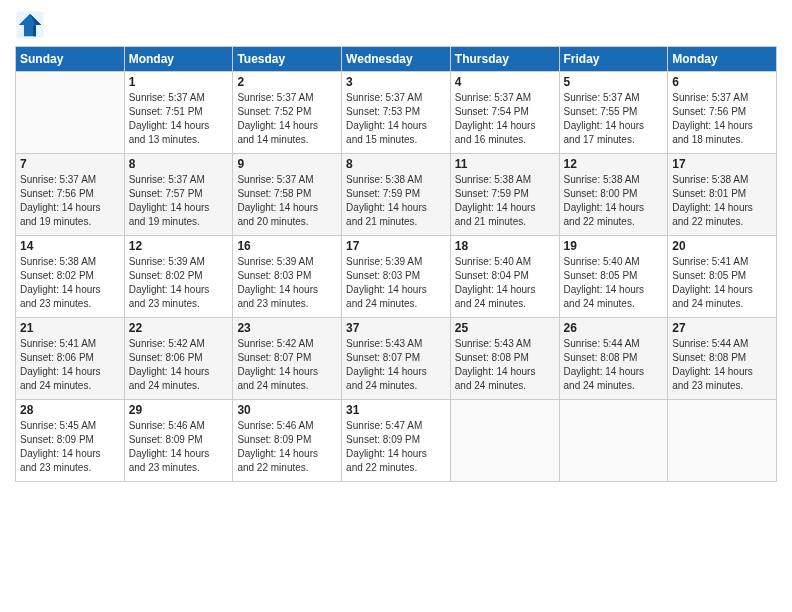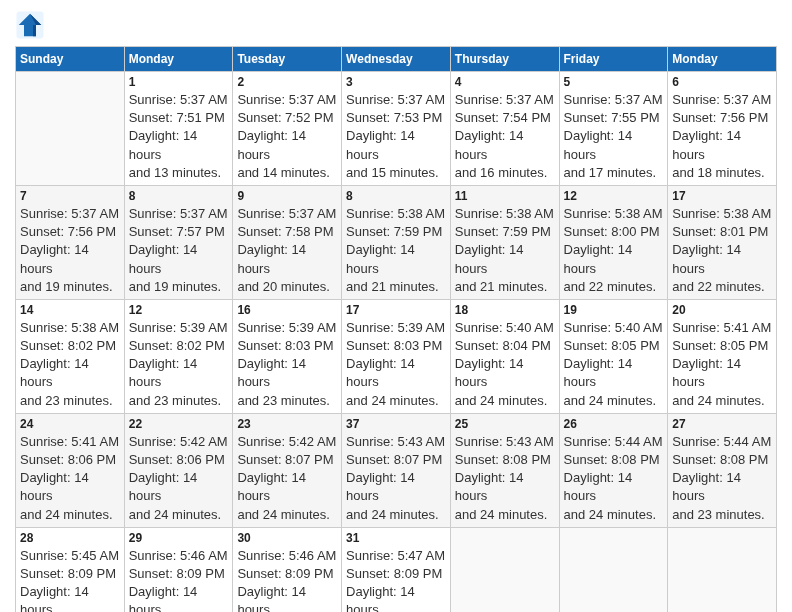--- a/index.html
+++ b/index.html
@@ -75,21 +75,21 @@
       height: 82px;
     }
     .day-num {
       font-size: 12px;
       font-weight: bold;
       color: #222;
       display: block;
       margin-bottom: 2px;
     }
     .day-info {
-      font-size: 13px;
+      font-size: 10px;
       color: #333;
       line-height: 1.4;
     }
     .empty {
       background: #f9f9f9;
     }
     .row-shaded {
       background: #f5f5f5;
     }
   </style>
@@ -270,21 +270,21 @@
           <td>
             <span class="day-num">20</span>
             <div class="day-info" style="white-space: pre-line;">Sunrise: 5:41 AM
 Sunset: 8:05 PM
 Daylight: 14 hours
 and 24 minutes.</div>
           </td>
         </tr>
         <tr class="row-shaded">
           <td>
-            <span class="day-num">24</span>
+            <span class="day-num">21</span>
             <div class="day-info" style="white-space: pre-line;">Sunrise: 5:41 AM
 Sunset: 8:06 PM
 Daylight: 14 hours
 and 24 minutes.</div>
           </td>
           <td>
             <span class="day-num">22</span>
             <div class="day-info" style="white-space: pre-line;">Sunrise: 5:42 AM
 Sunset: 8:06 PM
 Daylight: 14 hours

